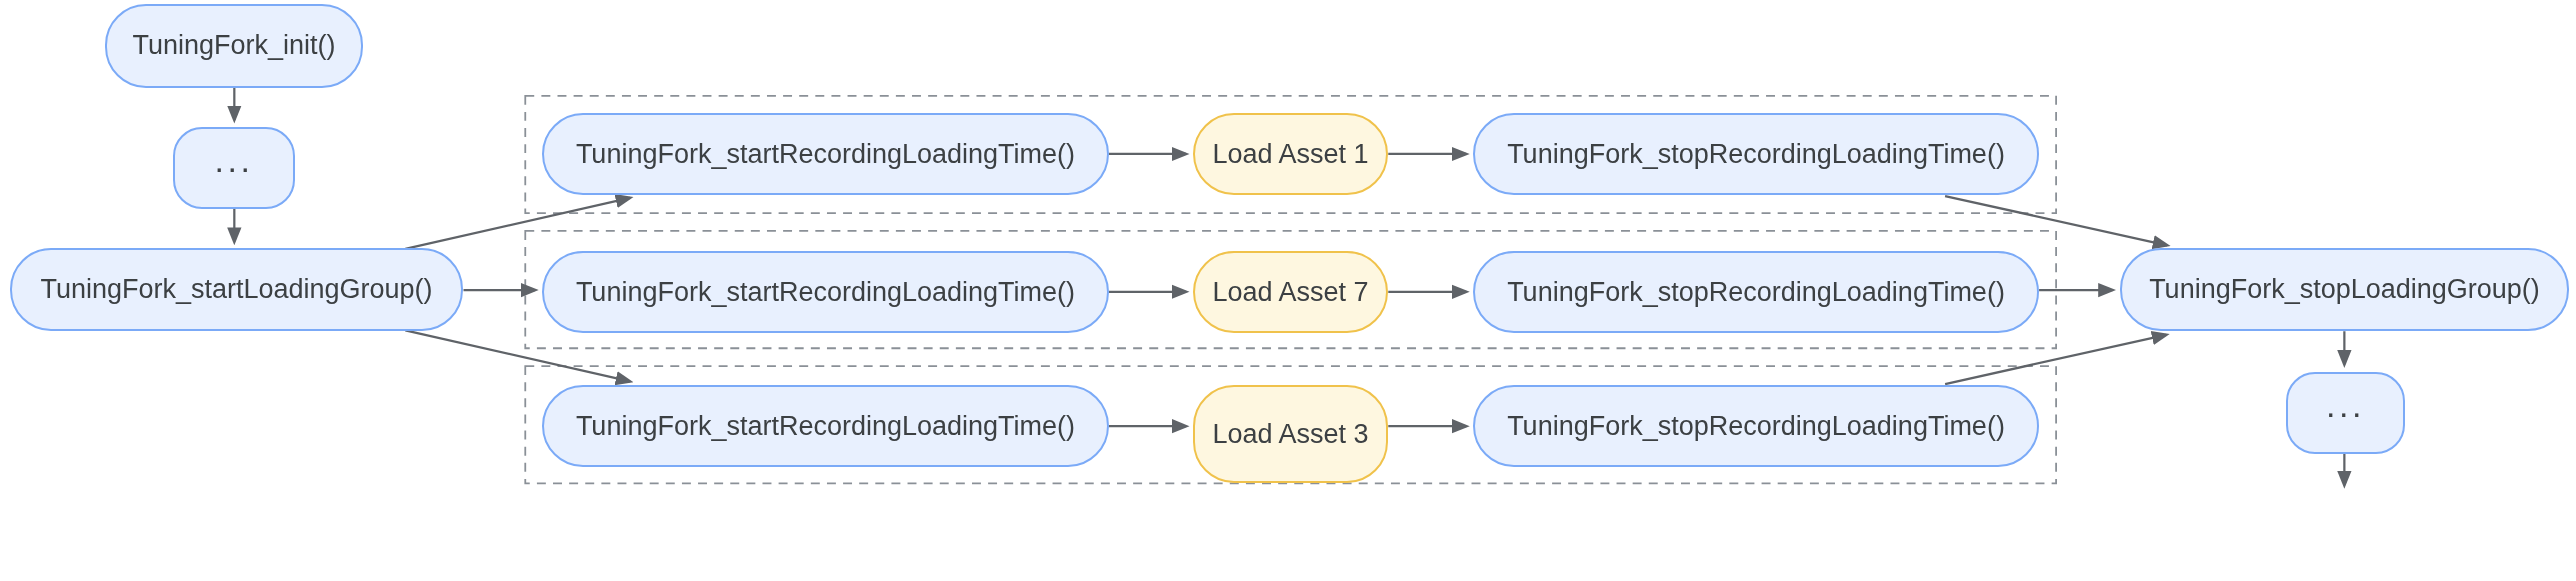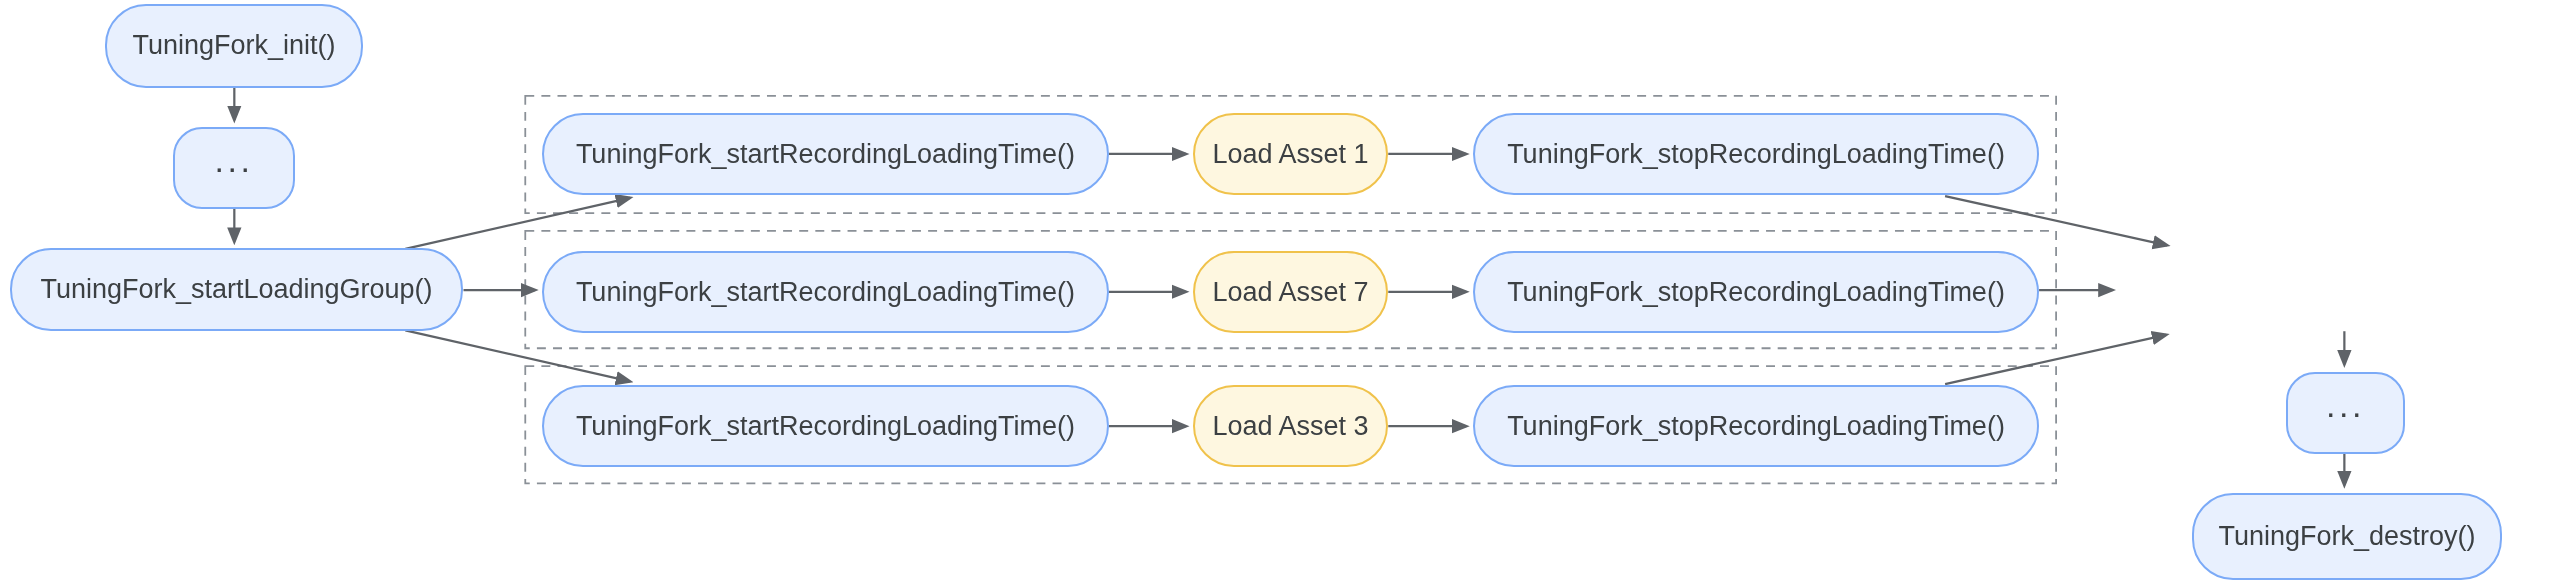--- a/index.html
+++ b/index.html
@@ -128,28 +128,28 @@
   <div class="node asset" style="left:1193px; top:251px; width:195px; height:82px;">
     <span>Load Asset 7</span>
   </div>
   <div class="node" style="left:1473px; top:251px; width:566px; height:82px;">
     <span>TuningFork_stopRecordingLoadingTime()</span>
   </div>
 
   <div class="node" style="left:542px; top:385px; width:567px; height:82px;">
     <span>TuningFork_startRecordingLoadingTime()</span>
   </div>
-  <div class="node asset" style="left:1193px; top:385px; width:195px; height:82px;">
+  <div class="node asset" style="left:1193px; top:385px; width:195px; height:98px;">
     <span>Load Asset 3</span>
   </div>
   <div class="node" style="left:1473px; top:385px; width:566px; height:82px;">
     <span>TuningFork_stopRecordingLoadingTime()</span>
   </div>
 
+  <div class="node" style="left:2120px; top:248px; width:449px; height:83px;">
+    <span>TuningFork_stopLoadingGroup()</span>
+  </div>
   <div class="node pill" style="left:2286px; top:372px; width:119px; height:82px;">
     <span class="dots">...</span>
-  </div>
-  <div class="node" style="left:2192px; top:493px; width:310px; height:87px;">
-    <span>TuningFork_destroy()</span>
   </div>
 
 </div>
 
 
 </body></html>

